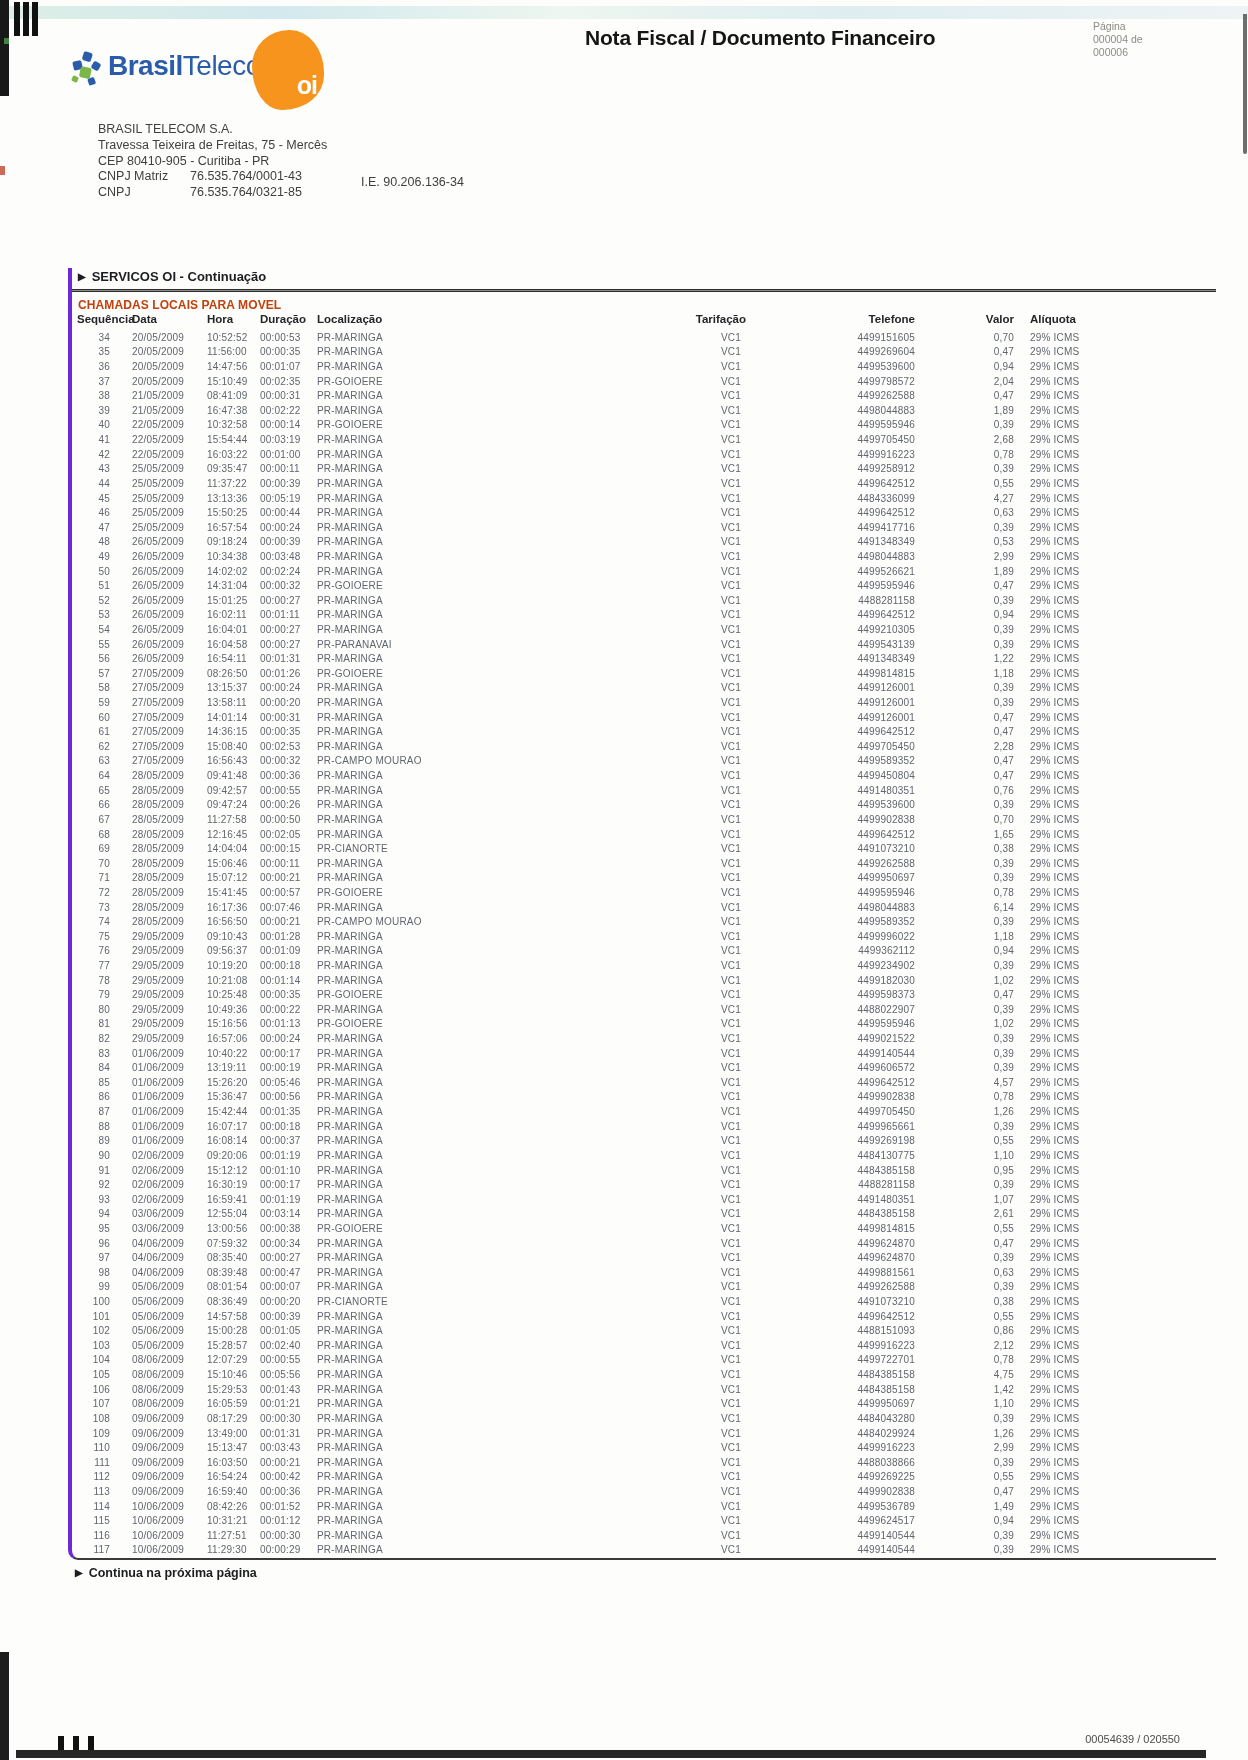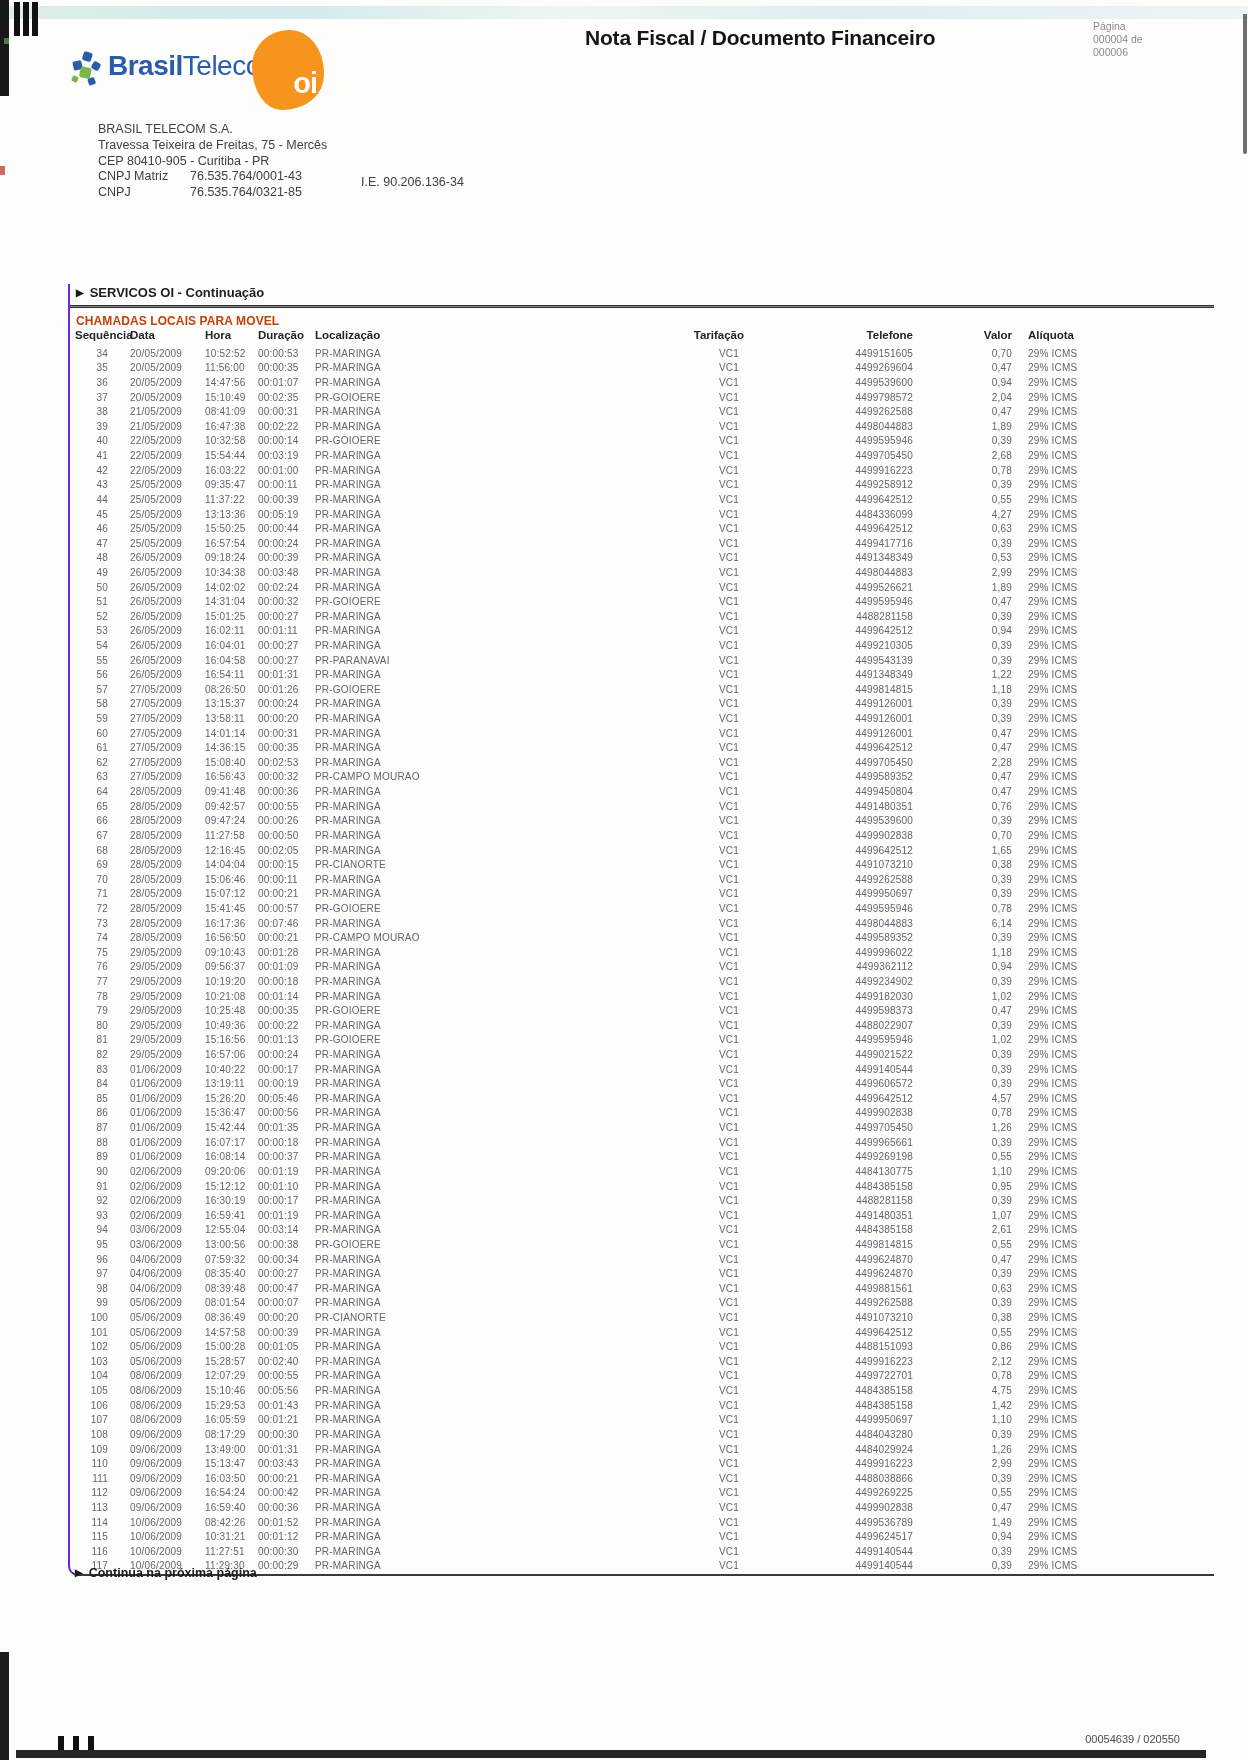--- a/index.html
+++ b/index.html
@@ -23,37 +23,37 @@
   .scan-red-tick{position:absolute;left:0;top:166px;width:5px;height:9px;background:#c4503c;opacity:.85;}
   .scan-right-sliver{position:absolute;left:1243px;top:14px;width:4px;height:140px;background:#4a4a4a;border-radius:0 0 4px 4px;opacity:.8;}
 
   
   .brand-icon{position:absolute;left:70px;top:50px;width:36px;height:38px;}
   .bt-word{position:absolute;left:108px;top:50px;font-size:28px;letter-spacing:-.5px;color:#2a5caa;white-space:nowrap;}
   .bt-word .b{font-weight:bold;}
   .bt-fixo{position:absolute;left:214px;top:84px;width:86px;text-align:right;font-size:16px;font-weight:bold;color:#2a5caa;}
   .oi-blob{position:absolute;left:252px;top:30px;width:72px;height:80px;background:#f6941e;
     border-radius:52% 48% 58% 42% / 46% 54% 44% 56%;}
-  .oi-blob .oi-text{position:absolute;right:7px;bottom:10px;color:#ffffff;font-weight:bold;font-size:29px;letter-spacing:-1px;}
+  .oi-blob .oi-text{position:absolute;right:7px;bottom:10px;color:#ffffff;font-weight:bold;font-size:25px;letter-spacing:-1px;}
 
   
   .doc-title{position:absolute;left:585px;top:26px;font-size:21px;font-weight:bold;color:#151515;letter-spacing:-.2px;}
   .page-info{position:absolute;left:1093px;top:20px;font-size:10.5px;line-height:13px;color:#8b8b86;}
 
   .company{position:absolute;left:70px;top:122px;font-size:12.5px;line-height:15.8px;color:#3f3f3f;margin-left:28px;}
   .company .lbl{display:inline-block;width:92px;}
   .company .ie{position:absolute;left:263px;top:53px;white-space:nowrap;}
 
   .client{position:absolute;top:117px;font-size:11.5px;line-height:16.2px;color:#55555a;white-space:nowrap;}
   .client.cl-left{left:585px;}
   .client.cl-right{left:790px;}
 
   
-  .tframe{position:absolute;left:68px;top:284px;width:1144px;height:1290px;
-    border-left:2px solid #6d28d9;border-bottom:2px solid #3a3a3a;border-bottom-left-radius:10px;}
+  .tframe{position:absolute;left:68px;top:268px;width:1144px;height:1290px;
+    border-left:4px solid #6d28d9;border-bottom:2px solid #3a3a3a;border-bottom-left-radius:10px;}
   .sec-title{position:absolute;left:6px;top:1px;font-size:13px;font-weight:bold;color:#1c1d21;white-space:nowrap;}
   .sec-title .arr{font-size:10px;position:relative;top:-1px;margin-right:6px;}
   .sec-rule{position:absolute;left:0;right:0;top:21px;height:3px;
     background:linear-gradient(180deg,#2e2e2e 0 38%,#8a8a8a 38% 55%,#2e2e2e 55% 100%);}
   .tbl-subtitle{position:absolute;left:6px;top:30px;font-size:12px;font-weight:bold;color:#c2410c;letter-spacing:.1px;}
   .thead{position:absolute;left:0;top:45px;width:1142px;height:15px;font-size:11.5px;font-weight:bold;color:#232529;}
   .thead .th{position:absolute;top:0;white-space:nowrap;}
   .thead .h0{left:5px;}
   .thead .h1{left:60px;}
   .thead .h2{left:135px;}

